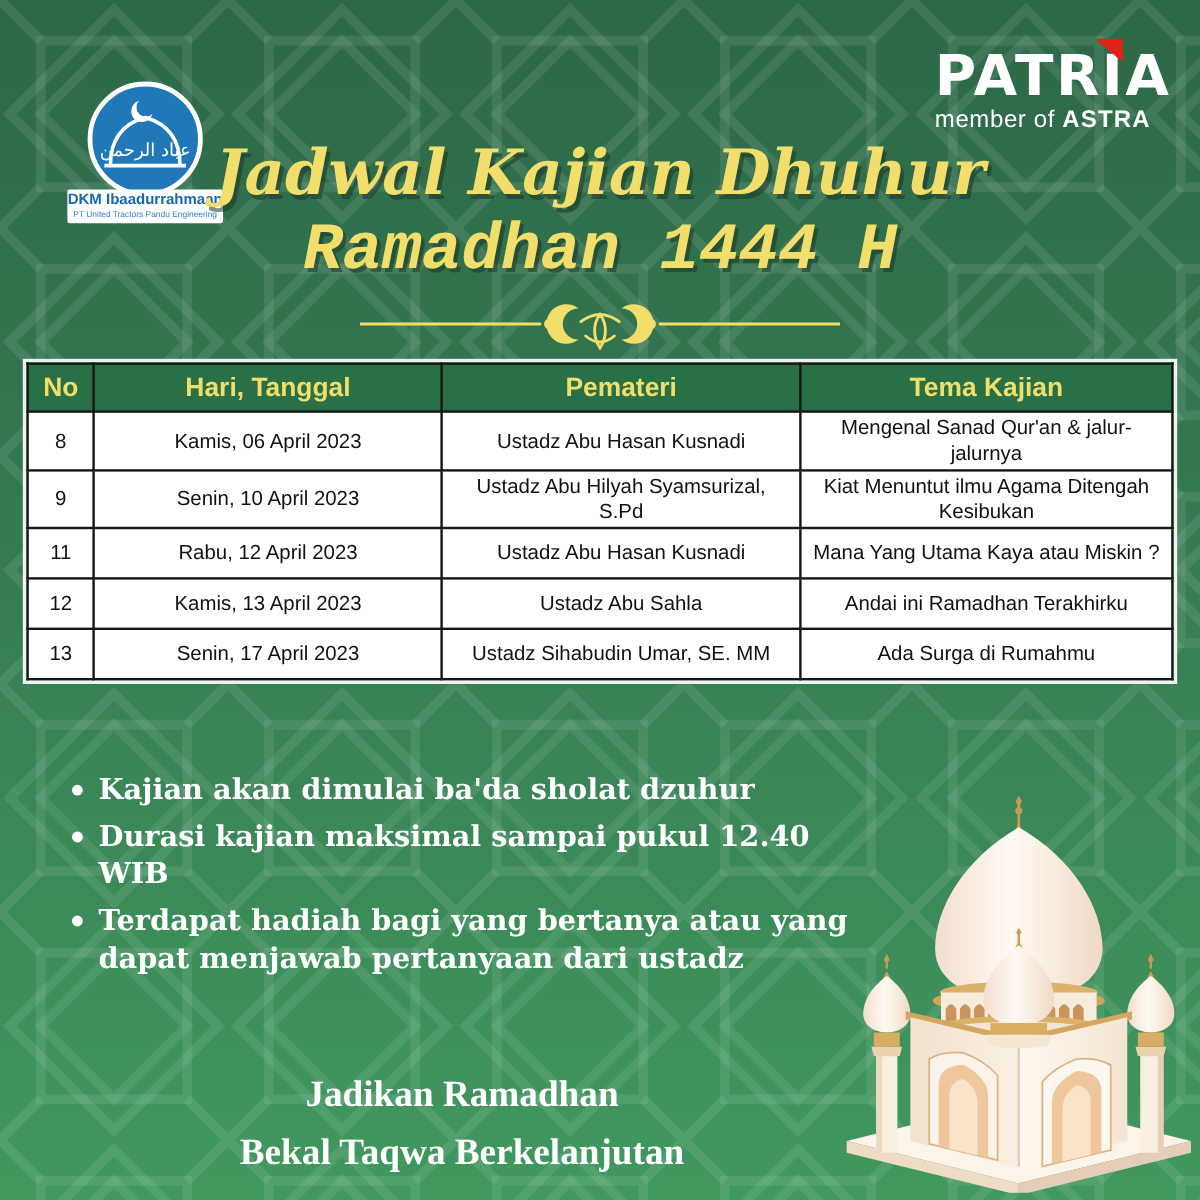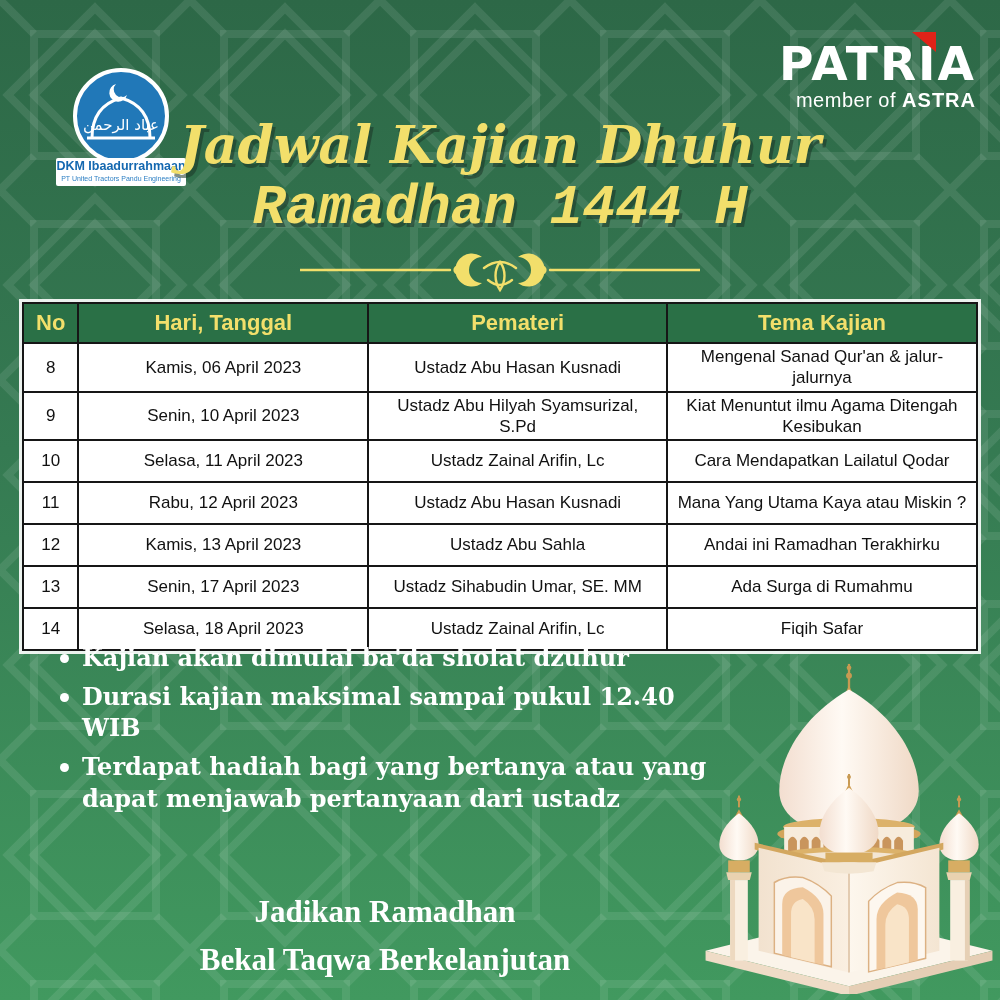--- a/index.html
+++ b/index.html
@@ -9,21 +9,21 @@
   }
   *{box-sizing:border-box;margin:0;padding:0;}
   body{font-family:"Liberation Sans",sans-serif;}
   .poster{position:relative;width:1000px;height:1000px;overflow:hidden;
     background:linear-gradient(180deg,var(--bg-top) 0%,#357a52 45%,var(--bg-bottom) 100%);}
   .bg-pattern{position:absolute;inset:0;pointer-events:none;}
 
   
   .dkm-logo{position:absolute;left:56px;top:30px;width:130px;margin-top:36px;}
   
-  .patria{position:absolute;right:24px;top:40px;text-align:right;color:#fff;}
+  .patria{position:absolute;right:24px;top:40px;color:#fff;}
   .patria-brand{position:relative;display:inline-block;font-family:"DejaVu Sans",sans-serif;
     font-weight:900;font-size:47px;line-height:1;letter-spacing:2px;}
   .patria-tri{position:absolute;top:-8px;right:40px;width:24px;height:20px;
     background:var(--patria-red);clip-path:polygon(0 0,100% 0,100% 100%);}
   .patria-member{font-size:20px;margin-top:2px;letter-spacing:.5px;}
   .patria-member b{font-weight:700;letter-spacing:1px;}
 
   
   .title{position:absolute;left:0;top:116px;width:100%;text-align:center;
     font-family:"DejaVu Serif",serif;font-style:italic;font-weight:bold;
@@ -140,48 +140,36 @@
           <td>Ustadz Abu Hasan Kusnadi</td>
           <td>Mengenal Sanad Qur'an &amp; jalur-jalurnya</td>
         </tr>
         <tr>
           <td>9</td>
           <td>Senin, 10 April 2023</td>
           <td>Ustadz Abu Hilyah Syamsurizal, S.Pd</td>
           <td>Kiat Menuntut ilmu Agama Ditengah Kesibukan</td>
         </tr>
         <tr>
-          <td>10</td>
-          <td>Selasa, 11 April 2023</td>
-          <td>Ustadz Zainal Arifin, Lc</td>
-          <td>Cara Mendapatkan Lailatul Qodar</td>
-        </tr>
-        <tr>
           <td>11</td>
           <td>Rabu, 12 April 2023</td>
           <td>Ustadz Abu Hasan Kusnadi</td>
           <td>Mana Yang Utama Kaya atau Miskin ?</td>
         </tr>
         <tr>
           <td>12</td>
           <td>Kamis, 13 April 2023</td>
           <td>Ustadz Abu Sahla</td>
           <td>Andai ini Ramadhan Terakhirku</td>
         </tr>
         <tr>
           <td>13</td>
           <td>Senin, 17 April 2023</td>
           <td>Ustadz Sihabudin Umar, SE. MM</td>
           <td>Ada Surga di Rumahmu</td>
-        </tr>
-        <tr>
-          <td>14</td>
-          <td>Selasa, 18 April 2023</td>
-          <td>Ustadz Zainal Arifin, Lc</td>
-          <td>Fiqih Safar</td>
         </tr>
       </tbody>
     </table>
   </div>
 
   <ul class="notes">
     <li>Kajian akan dimulai ba'da sholat dzuhur</li>
     <li>Durasi kajian maksimal sampai pukul 12.40 WIB</li>
     <li>Terdapat hadiah bagi yang bertanya atau yang dapat menjawab pertanyaan dari ustadz</li>
   </ul>

